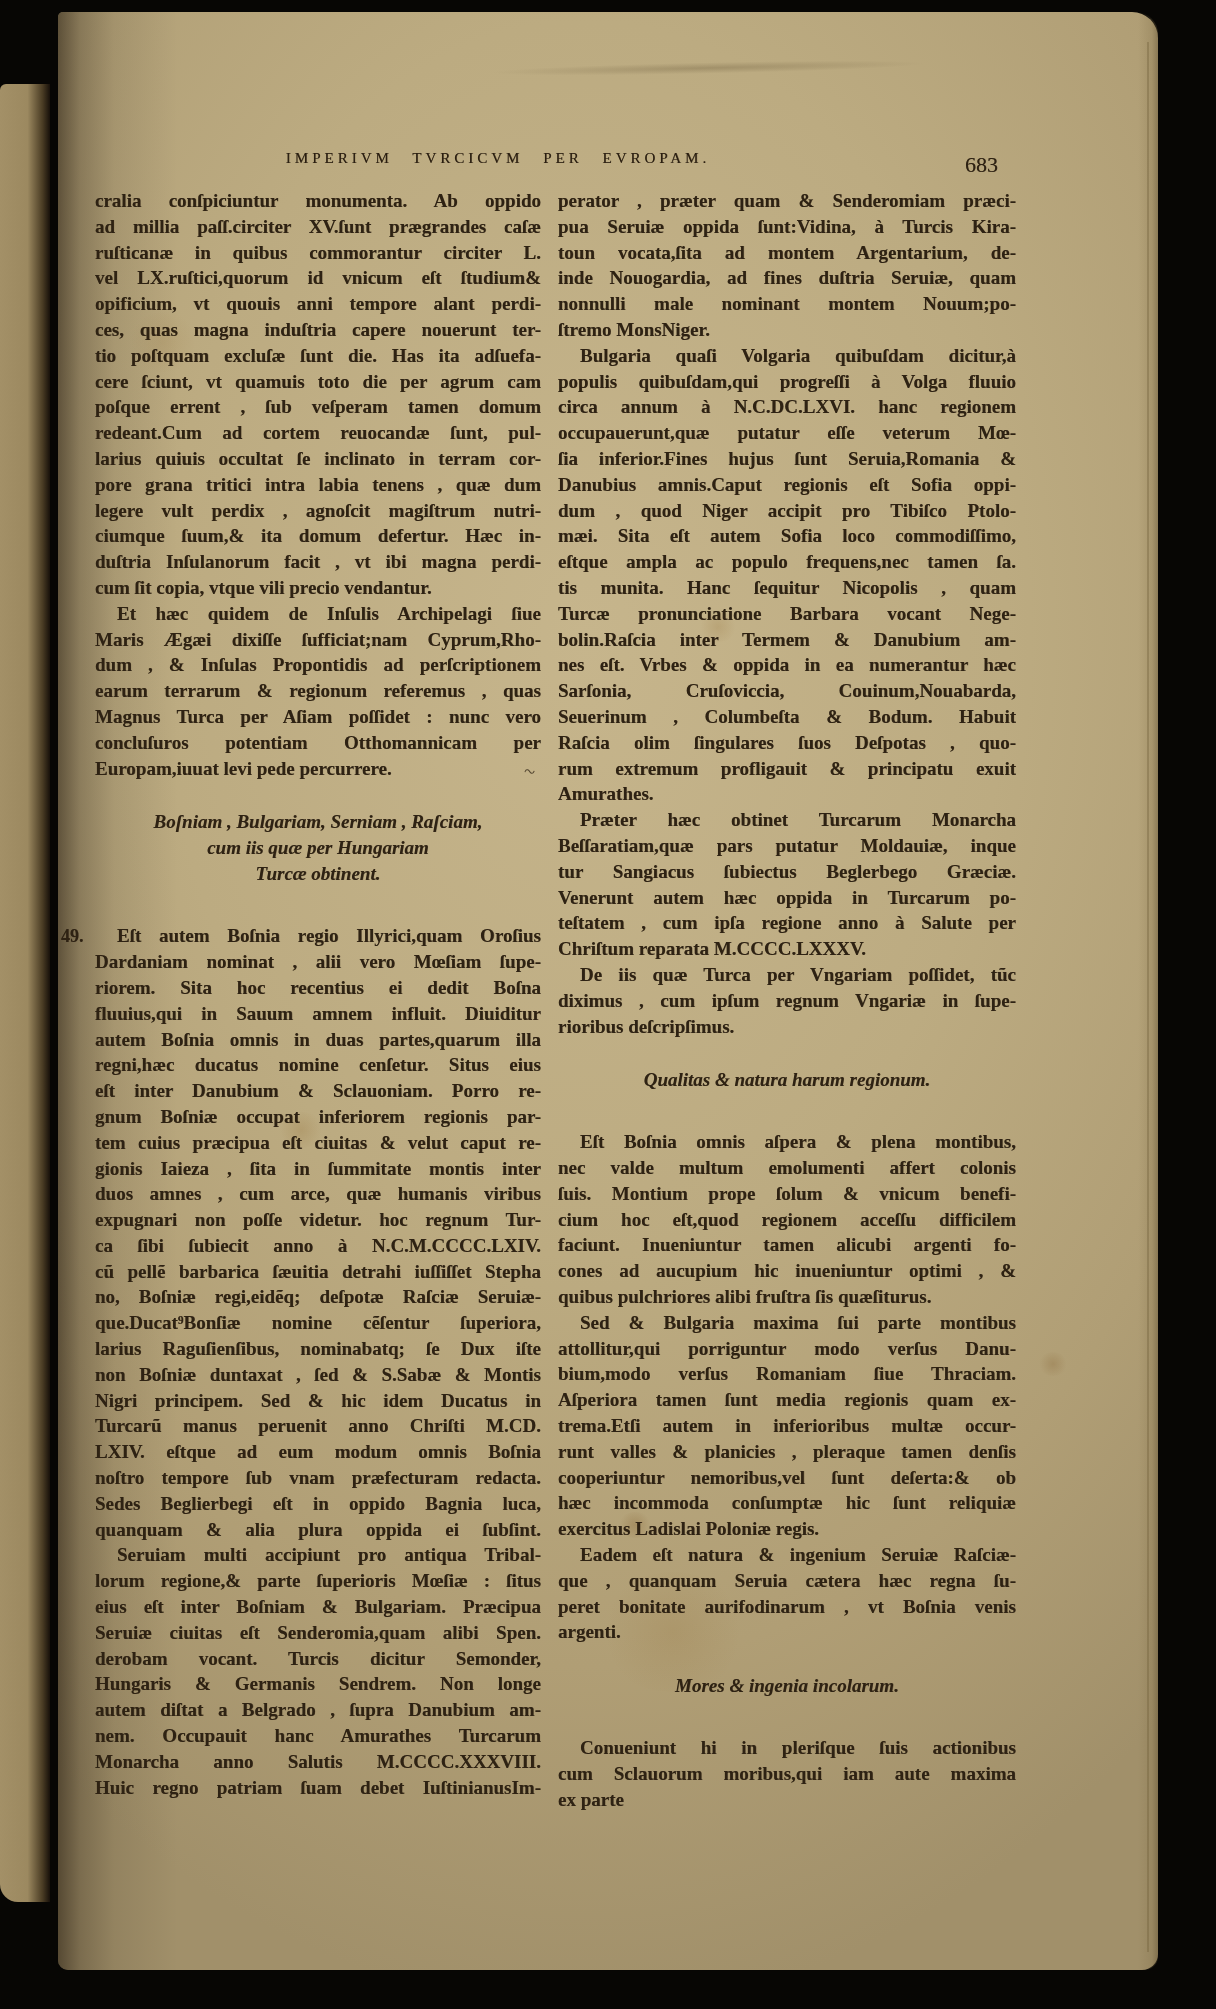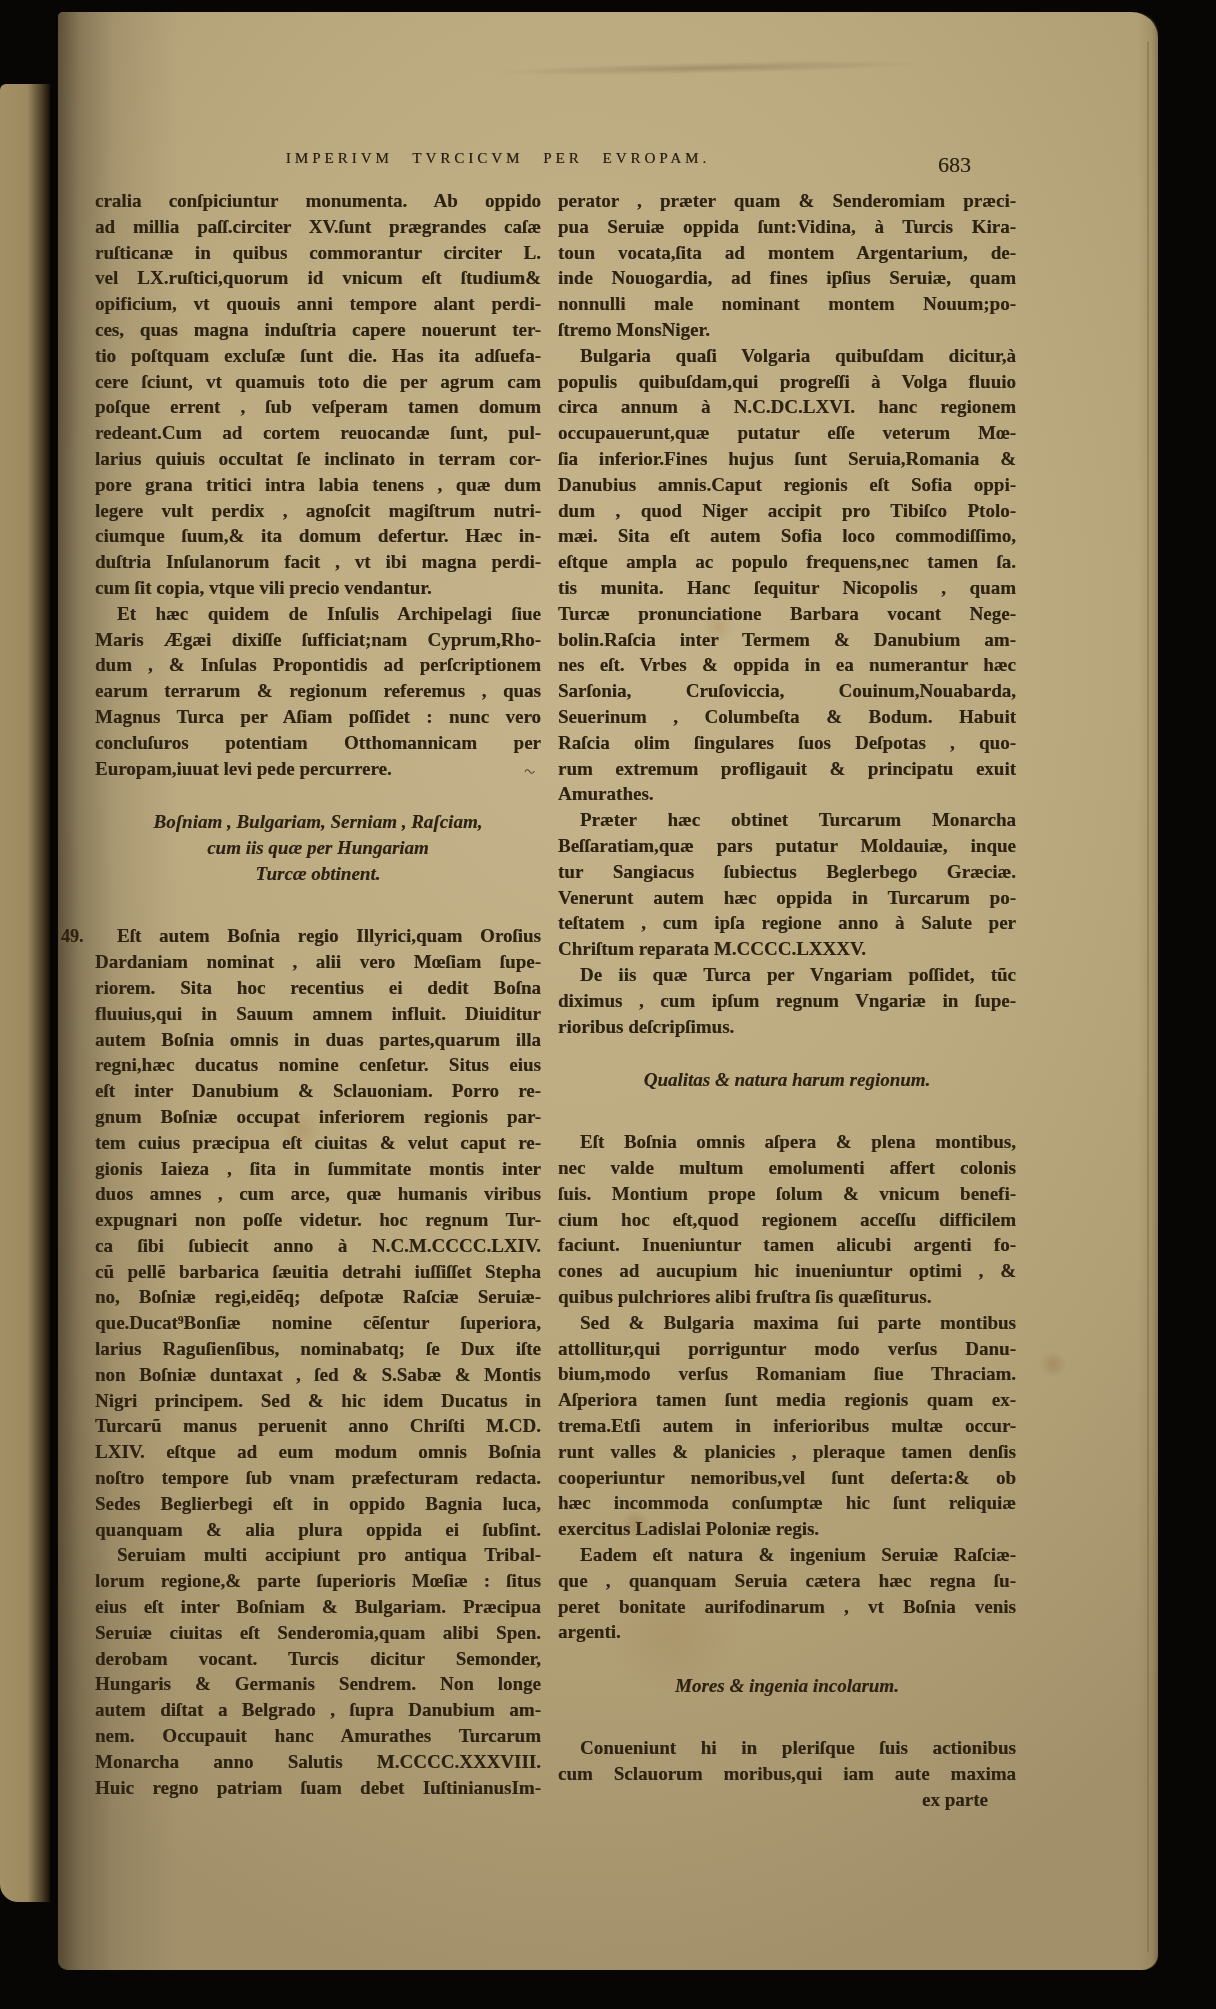--- a/index.html
+++ b/index.html
@@ -24,34 +24,34 @@
   .edge-lines:before{content:"";position:absolute;right:9px;top:30px;bottom:18px;width:2px;background:rgba(110,92,55,.35);}
   .stain{position:absolute;border-radius:50%;pointer-events:none;}
   .wrinkle{position:absolute;left:340px;top:48px;width:620px;height:16px;
      background:radial-gradient(ellipse 50% 50% at 50% 50%,rgba(90,74,44,.28),rgba(90,74,44,0) 70%);
      transform:rotate(-1.2deg);}
 
   .header-title{position:absolute;left:150px;top:138px;width:580px;text-align:center;
      font-size:15px;letter-spacing:4px;word-spacing:12px;color:#2a1e10;
      text-shadow:.4px .4px .4px rgba(42,30,16,.55);}
   .page-number{position:absolute;left:880px;top:140px;width:60px;font-size:22px;color:#2e2213;
-     text-shadow:.3px .3px .3px rgba(42,30,16,.5);}
+     text-shadow:.3px .3px .3px rgba(42,30,16,.5);text-align:right;}
 
   .col{position:absolute;top:176px;font-size:19px;line-height:25.8px;
      text-shadow:.3px .3px .35px rgba(46,34,19,.45);font-weight:bold;}
   .col-left{left:37px;width:446px;}
   .col-right{left:500px;width:458px;}
   .para{position:relative;}
   .line{text-align:justify;text-align-last:justify;height:25.8px;overflow:hidden;white-space:normal;}
   .line.endline{text-align-last:left;}
   .line.indent{text-indent:22px;}
   .heading{font-style:italic;text-align:center;margin:28px 0 36px;font-size:19px;}
   .hline{height:26px;}
   .margin-num{position:absolute;left:-34px;top:1px;font-size:18px;}
-  .catchword{text-align:right;padding-right:28px;height:25.8px;}
+  .catchword{text-align:left;padding-right:28px;height:25.8px;}
   .margin-squiggle{position:absolute;left:466px;top:748px;font-size:20px;opacity:.75;
      transform:rotate(14deg);font-style:italic;}
 </style>
 </head>
 <body>
 
 <div class="scan">
   <div class="under-left"></div>
 
   <div class="page">
@@ -140,21 +140,21 @@
           <div class="line">nem.  Occupauit hanc Amurathes Turcarum</div>
           <div class="line">Monarcha anno Salutis M.CCCC.XXXVIII.</div>
           <div class="line">Huic regno patriam ſuam debet IuſtinianusIm-</div>
         </div>
       </div>
     <div class="col col-right" id="col-right">
         <div class="para">
           <div class="line">perator , præter quam &amp; Senderomiam præci-</div>
           <div class="line">pua Seruiæ oppida ſunt:Vidina, à Turcis Kira-</div>
           <div class="line">toun vocata,ſita ad montem Argentarium, de-</div>
-          <div class="line">inde Nouogardia, ad fines ipſius Seruiæ, quam</div>
+          <div class="line">inde Nouogardia, ad fines duſtria Seruiæ, quam</div>
           <div class="line">nonnulli male nominant montem Nouum;po-</div>
           <div class="line endline">ſtremo MonsNiger.</div>
         </div>
         <div class="para">
           <div class="line indent">Bulgaria quaſi Volgaria quibuſdam dicitur,à</div>
           <div class="line">populis quibuſdam,qui progreſſi à Volga fluuio</div>
           <div class="line">circa annum à N.C.DC.LXVI. hanc regionem</div>
           <div class="line">occupauerunt,quæ putatur eſſe veterum Mœ-</div>
           <div class="line">ſia inferior.Fines hujus ſunt Seruia,Romania &amp;</div>
           <div class="line">Danubius amnis.Caput regionis eſt Sofia oppi-</div>

